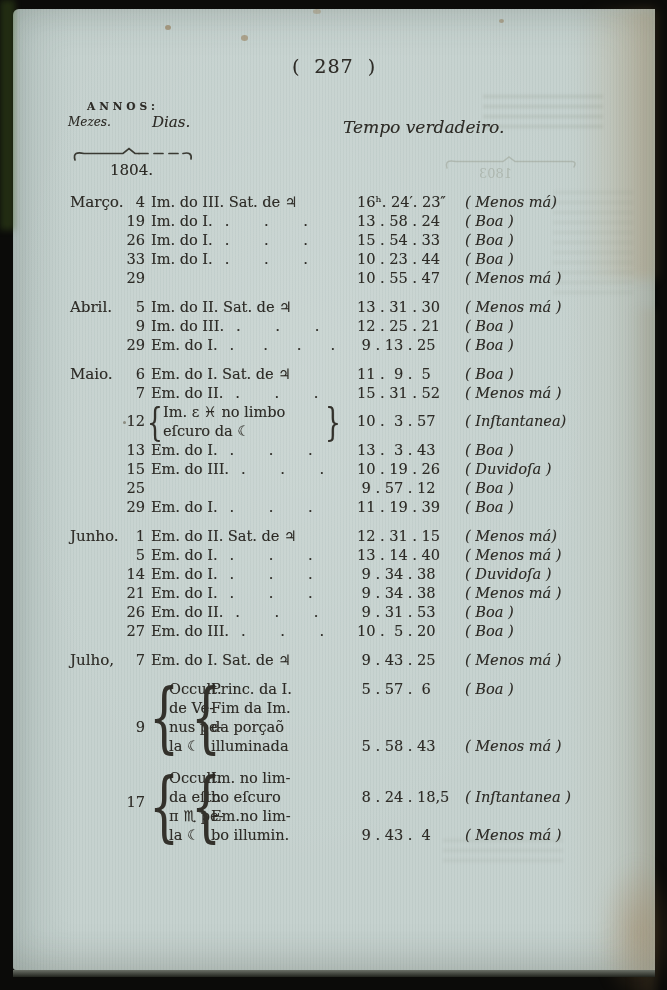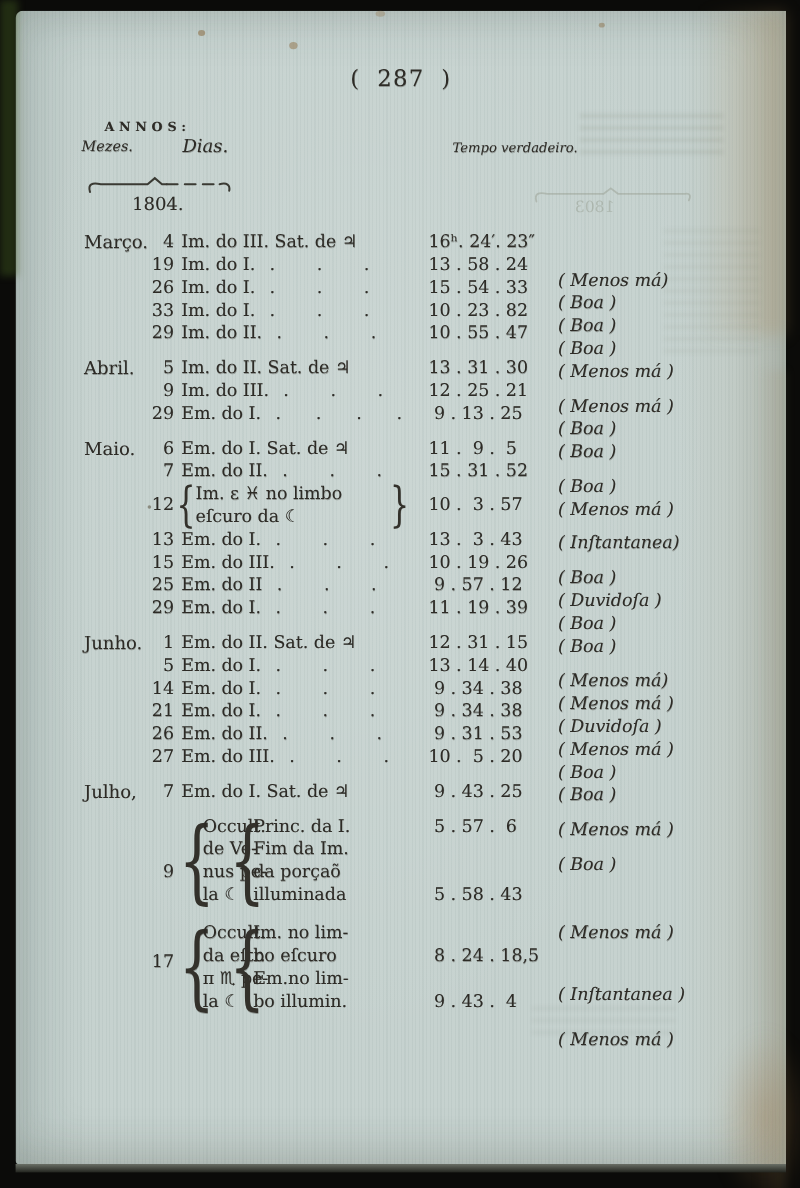--- a/index.html
+++ b/index.html
@@ -29,37 +29,37 @@
   .speck{position:absolute;border-radius:50%;}
   .ghost{position:absolute;color:#7e8472;opacity:.32;filter:blur(.5px);transform:scaleX(-1);white-space:pre;}
   .ghost-smudge{position:absolute;background:repeating-linear-gradient(180deg, rgba(116,122,104,.16) 0 3px, rgba(0,0,0,0) 3px 10px);filter:blur(1.6px);}
   
   .ink{color:#2d2b26;text-shadow:.3px .3px .4px rgba(45,43,38,.35);}
   .pagenum{position:absolute;left:0;top:46px;width:100%;text-align:center;font-size:19px;letter-spacing:1px;word-spacing:7px;}
   .annos{position:absolute;left:74px;top:91px;font-size:10.5px;font-weight:bold;letter-spacing:4px;}
   .it{font-style:italic;}
   .hmezes{position:absolute;left:55px;top:106px;font-size:12px;}
   .hdias{position:absolute;left:139px;top:104px;font-size:15px;}
-  .htempo{position:absolute;left:364px;top:108px;font-size:11px;}
+  .htempo{position:absolute;left:330px;top:108px;font-size:17px;}
   .hbrace{position:absolute;left:58px;top:137px;}
   .gbrace{position:absolute;left:430px;top:146px;opacity:.38;}
   .year{position:absolute;left:97px;top:152px;font-size:15px;}
   .gyear{left:466px;top:157px;font-size:13px;}
   
   .obs{position:absolute;left:0;top:184px;width:642px;font-size:14.5px;}
   .month{position:relative;margin-bottom:10px;}
   .mlabel{position:absolute;left:57px;top:0;height:19px;line-height:19px;font-size:15px;}
   .row{position:relative;height:19px;line-height:19px;}
   .b2{height:38px;}
   .b4{height:76px;}
   .day{position:absolute;left:94px;width:38px;text-align:right;white-space:pre;}
   .descwrap{position:absolute;left:138px;white-space:pre;}
   .dots{padding-left:12px;letter-spacing:1px;}
   .time{position:absolute;left:344px;white-space:pre;}
-  .qual{position:absolute;left:452px;font-style:italic;white-space:pre;margin-top:32px;}
+  .qual{position:absolute;left:452px;font-style:italic;white-space:pre;}
   .blines{position:absolute;top:0;}
   .bline{height:19px;line-height:19px;white-space:pre;}
   .vbrace{position:absolute;line-height:1;transform:scaleX(.62);transform-origin:left center;font-weight:400;color:#33312b;}
 </style>
 </head>
 <body>
 
 <div class="paper">
 
   <div class="stain wash-tr"></div>
@@ -114,26 +114,25 @@
         </div>
         <div class="row">
           <span class="day">26</span>
           <span class="descwrap"><span class="desc">Im. do I.</span><span class="dots">.      .      .</span></span>
           <span class="time">15 . 54 . 33</span>
           <span class="qual">( Boa )</span>
         </div>
         <div class="row">
           <span class="day">33</span>
           <span class="descwrap"><span class="desc">Im. do I.</span><span class="dots">.      .      .</span></span>
-          <span class="time">10 . 23 . 82</span>
+          <span class="time">10 . 23 . 44</span>
           <span class="qual">( Boa )</span>
         </div>
         <div class="row">
           <span class="day">29</span>
-          <span class="descwrap"><span class="desc">Im. do II.</span><span class="dots">.      .      .</span></span>
           <span class="time">10 . 55 . 47</span>
           <span class="qual">( Menos má )</span>
         </div>
       </div>
       <div class="month">
         <div class="mlabel">Abril.</div>
         <div class="row">
           <span class="day">5</span>
           <span class="descwrap"><span class="desc">Im. do II. Sat. de ♃</span></span>
           <span class="time">13 . 31 . 30</span>
@@ -184,21 +183,20 @@
           <span class="qual">( Boa )</span>
         </div>
         <div class="row">
           <span class="day">15</span>
           <span class="descwrap"><span class="desc">Em. do III.</span><span class="dots">.      .      .</span></span>
           <span class="time">10 . 19 . 26</span>
           <span class="qual">( Duvidoſa )</span>
         </div>
         <div class="row">
           <span class="day">25</span>
-          <span class="descwrap"><span class="desc">Em. do II</span><span class="dots">.      .      .</span></span>
           <span class="time"> 9 . 57 . 12</span>
           <span class="qual">( Boa )</span>
         </div>
         <div class="row">
           <span class="day">29</span>
           <span class="descwrap"><span class="desc">Em. do I.</span><span class="dots">.      .      .</span></span>
           <span class="time">11 . 19 . 39</span>
           <span class="qual">( Boa )</span>
         </div>
       </div>

